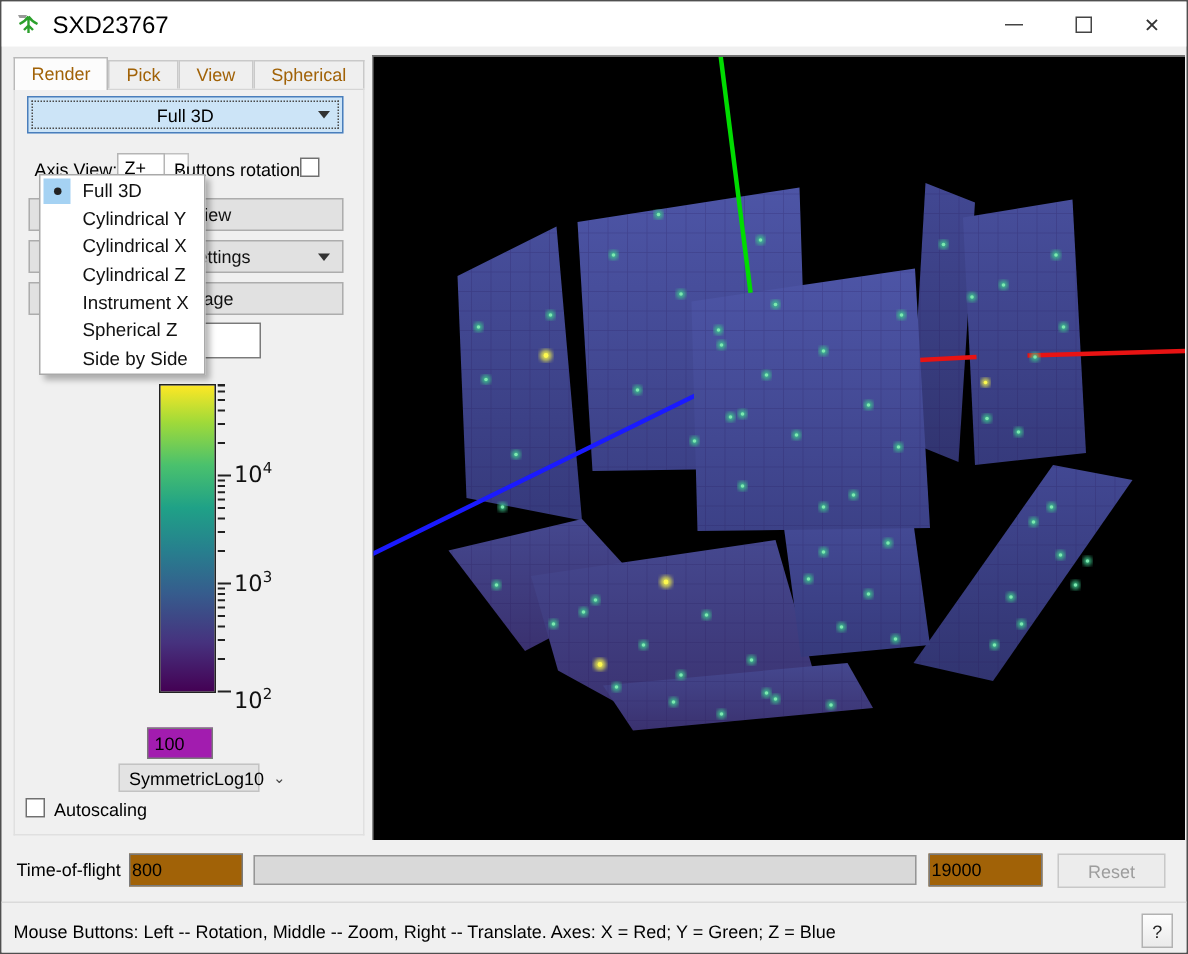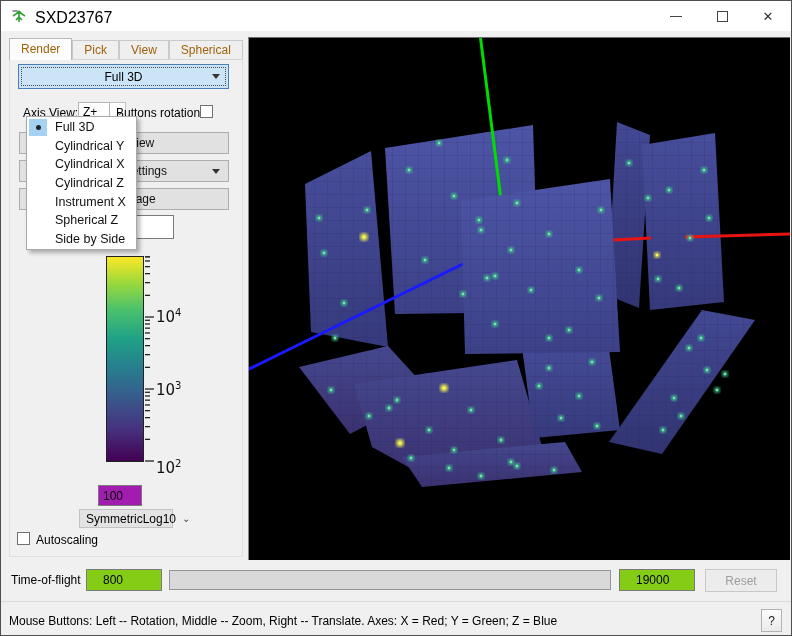--- a/index.html
+++ b/index.html
@@ -75,21 +75,21 @@
   #scale-type-combo .chev { margin-left:6px; }
   #autoscaling-checkbox { left:16px; top:531px; }
   #autoscaling-label { position:absolute; left:35px; top:532px; }
 
   
   #viewport { position:absolute; left:247px; top:36px; width:542px; height:523px; background:#000; border-top:1px solid #6e6e6e; border-left:1px solid #8a8a8a; }
   #viewport svg { display:block; }
 
   
   #tof-label { position:absolute; left:10px; top:572px;text-align:center; }
-  .tof-input { position:absolute; top:568px; height:22px; border:1px solid #7a7a7a; background:#84cc16; font-size:12px; padding-left:16px; }
+  .tof-input { position:absolute; top:568px; height:22px; border:1px solid #7a7a7a; background:#a16207; font-size:12px; padding-left:1px; }
   #tof-min-input { left:85px; width:76px; }
   #tof-max-input { left:618px; width:76px; }
   #tof-slider { position:absolute; left:168px; top:569px; width:442px; height:20px; background:#d9d9d9; border:1px solid #969696; }
   #reset-button { position:absolute; left:704px; top:568px; width:72px; height:23px; background:#ececec; border:1px solid #c8c8c8;
     color:#9d9d9d; display:flex; align-items:center; justify-content:center; font-size:12px; }
 
   
   #statusbar { position:absolute; left:0; top:600px; width:100%; height:36px; background:#f0f0f0; border-top:1px solid #dadada; }
   #status-text { position:absolute; left:8px; top:12px; font-size:12px; }
   #help-button { position:absolute; right:9px; top:7px; width:21px; height:23px; background:linear-gradient(#fdfdfd,#eaeaea);

